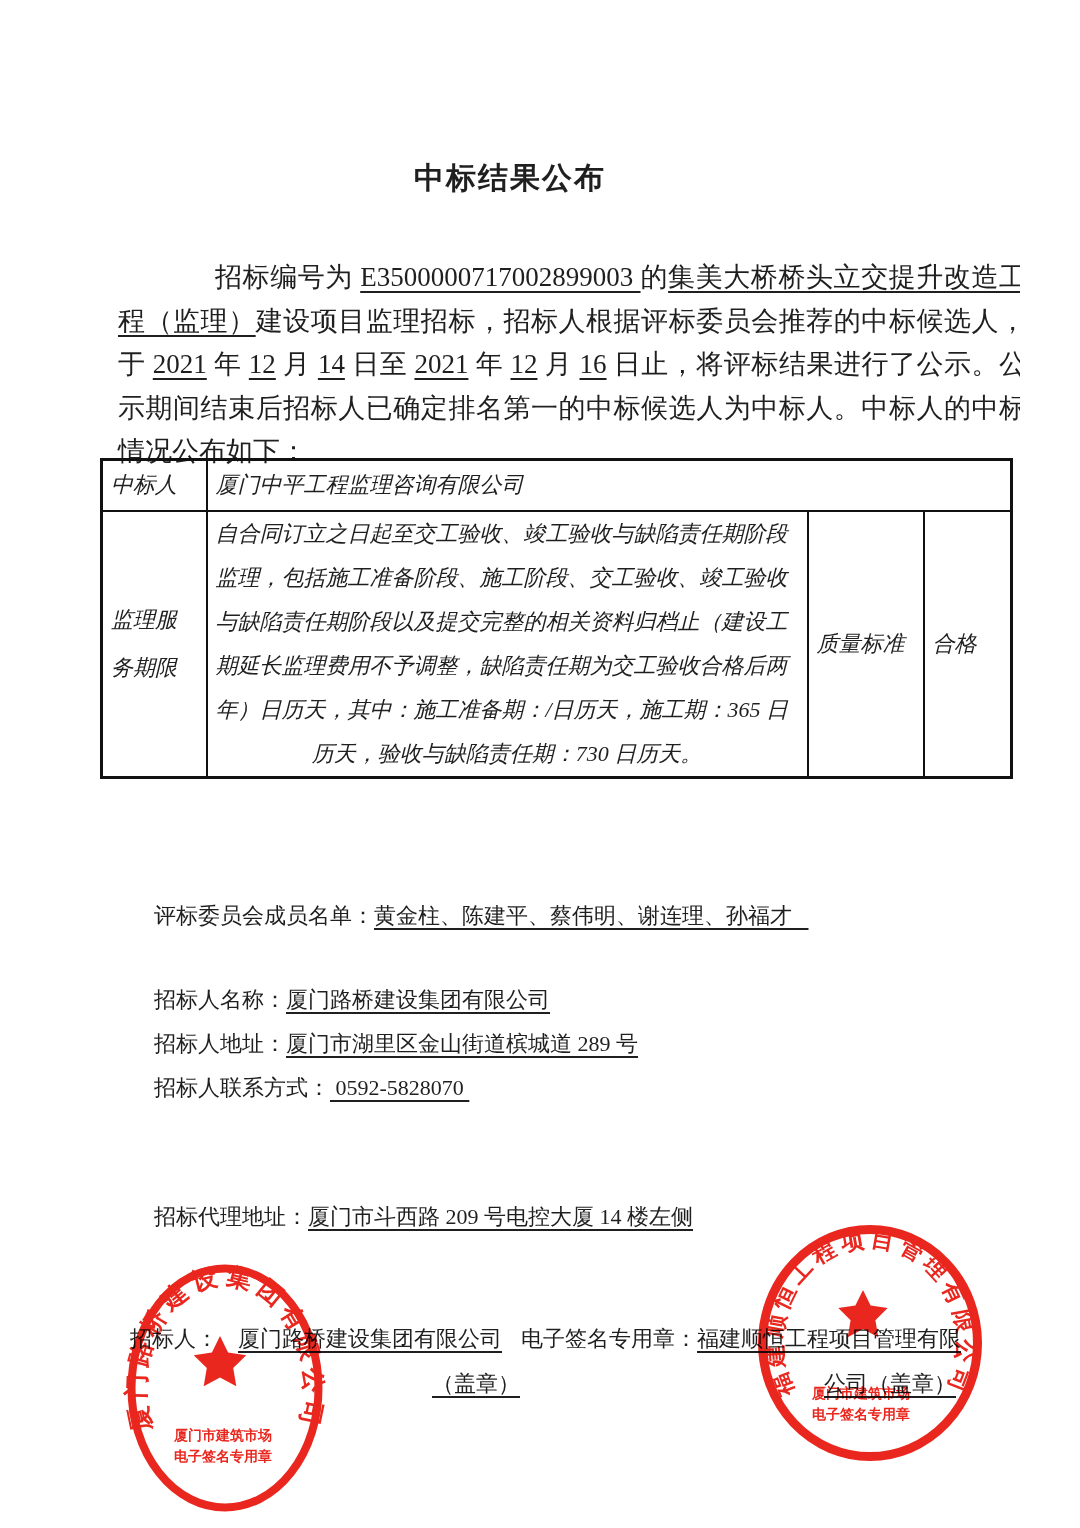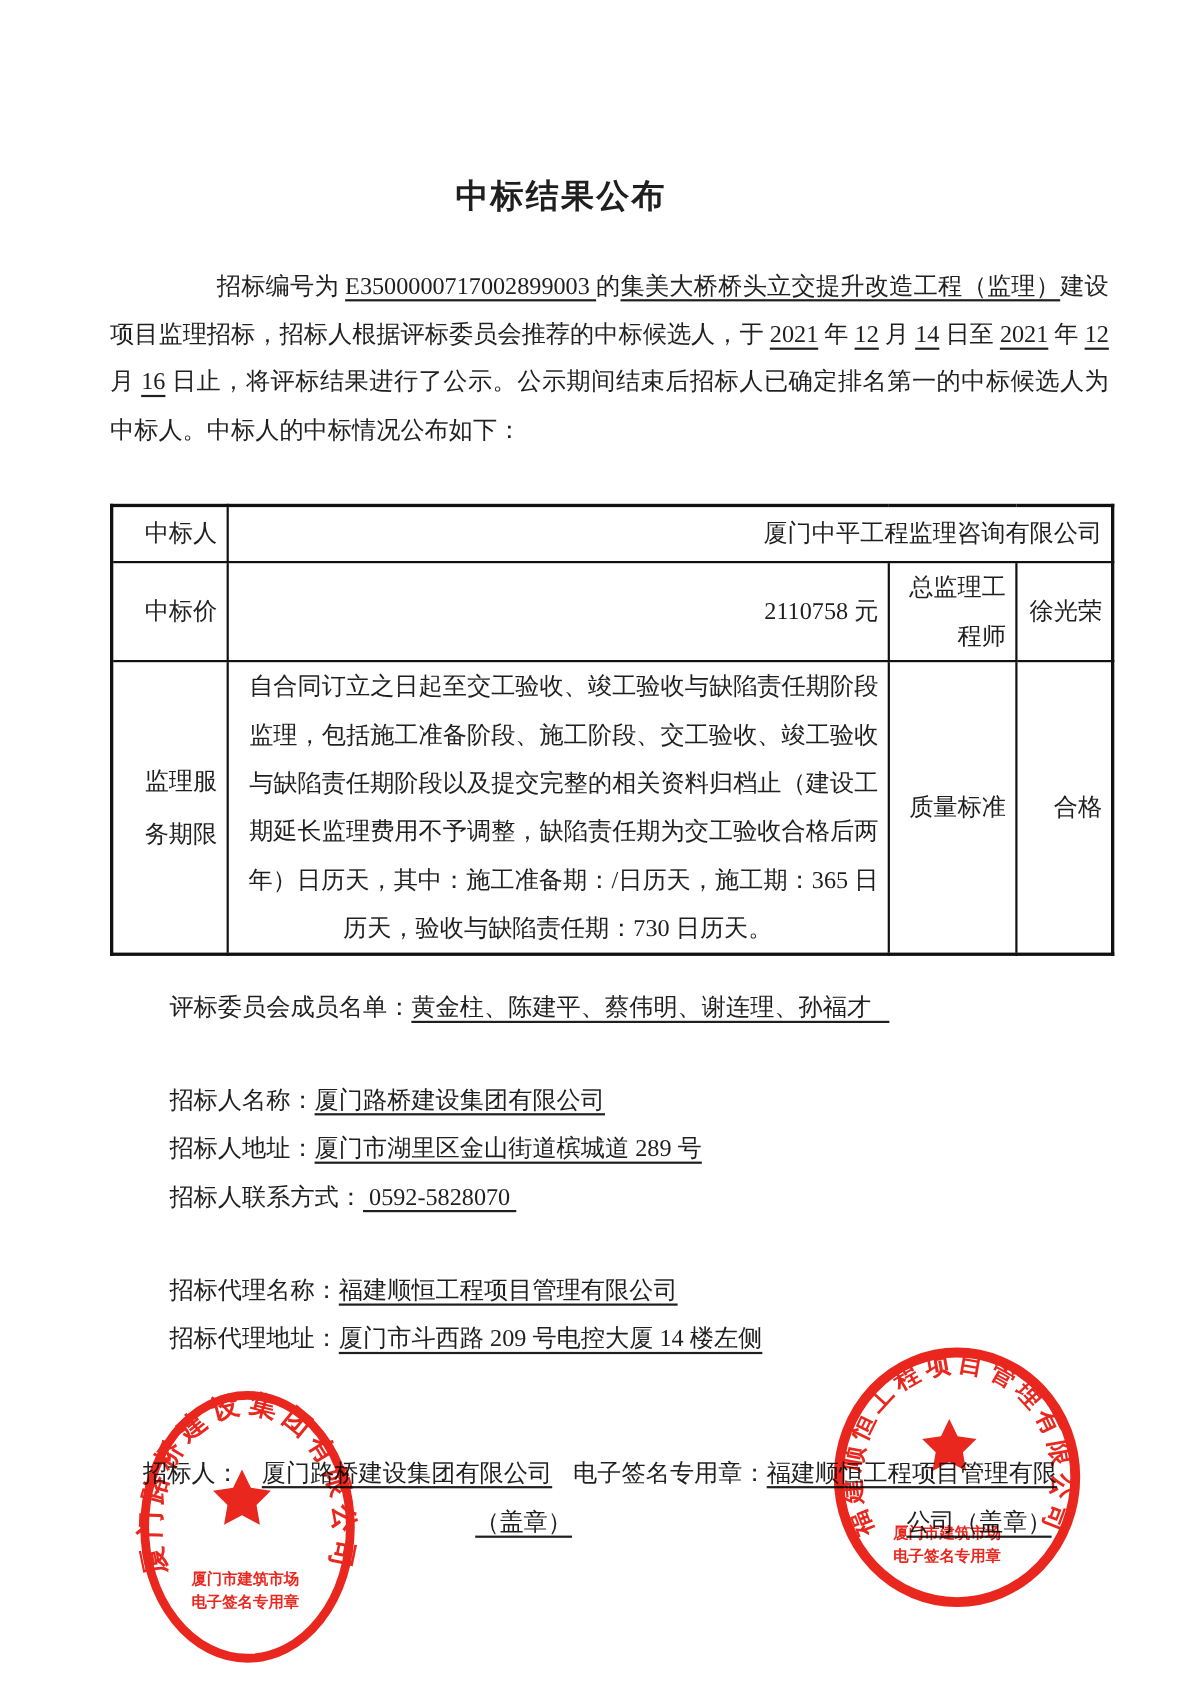--- a/index.html
+++ b/index.html
@@ -6,31 +6,31 @@
   .page {
     position:relative; width:1020px; height:1528px; background:#ffffff;
     font-family:"Liberation Serif","DejaVu Serif",serif; color:#1f1f1f;
     overflow:hidden;
   }
   .title {
     position:absolute; top:158px; left:0; width:100%; margin:0;
     text-align:center; font-size:30px; font-weight:bold; letter-spacing:2px;
   }
   .para {
-    position:absolute; top:238px; left:100px; width:908px; margin:0;
-    font-size:22px; line-height:43.5px; text-align:justify; text-indent:97px;
+    position:absolute; top:238px; left:100px; width:908px; margin:18px;
+    font-size:27px; line-height:43.5px; text-align:justify; text-indent:97px;
   }
   .u { text-decoration:underline; text-decoration-thickness:2px; text-underline-offset:5px; }
   table.result {
     position:absolute; top:458px; left:100px; width:910px;
     border-collapse:collapse; table-layout:fixed; font-size:22px;
   }
   table.result td {
-    border:2px solid #111; text-align:right; vertical-align:middle;
-    padding:0 8px; line-height:44px;
+    border:2px solid #111; text-align:left; vertical-align:middle;
+    padding:0 8px; line-height:44px;font-style:italic;
   }
   table.result { border:3px solid #111; }
   td.cell-long {
     text-align:justify; text-align-last:center; line-height:42px; padding:0 14px;
   }
   .info-line { position:absolute; margin:0; font-size:22px; white-space:nowrap; }
   .gap-sm { display:inline-block; width:20px; }
   .stamp { position:absolute; mix-blend-mode:multiply; opacity:0.94; pointer-events:none; }
   .stamp text { font-family:"Liberation Serif","DejaVu Serif",serif; font-weight:bold; }
 </style>
@@ -48,26 +48,20 @@
       <col style="width:105px">
         <col style="width:601px">
         <col style="width:116px">
         <col style="width:88px">
     </colgroup>
     <tbody>
         <tr style="height:51px">
       <td>中标人</td>
       <td colspan="3">厦门中平工程监理咨询有限公司</td>
     </tr>
-    <tr style="height:83px">
-      <td>中标价</td>
-      <td>2110758 元</td>
-      <td>总监理工程师</td>
-      <td>徐光荣</td>
-    </tr>
     <tr style="height:253px">
       <td style="line-height:48px">监理服务期限</td>
       <td class="cell-long">自合同订立之日起至交工验收、竣工验收与缺陷责任期阶段监理，包括施工准备阶段、施工阶段、交工验收、竣工验收与缺陷责任期阶段以及提交完整的相关资料归档止（建设工期延长监理费用不予调整，缺陷责任期为交工验收合格后两年）日历天，其中：施工准备期：/日历天，施工期：365 日历天，验收与缺陷责任期：730 日历天。</td>
       <td>质量标准</td>
       <td>合格</td>
     </tr>
   </tbody>
     </table>
 
   <p class="info-line" style="top:985px; left:154px;">
@@ -77,23 +71,20 @@
   <p class="info-line" style="top:901px; left:154px;">
     <span>评标委员会成员名单：</span><span class="u">黄金柱、陈建平、蔡伟明、谢连理、孙福才&nbsp;&nbsp;&nbsp;</span>
   </p>
   <p class="info-line" style="top:1029px; left:154px;text-align:right;">
     <span>招标人地址：</span><span class="u">厦门市湖里区金山街道槟城道 289 号</span>
   </p>
   <p class="info-line" style="top:1073px; left:154px;">
     <span>招标人联系方式：</span><span class="u">&nbsp;0592-5828070&nbsp;</span>
   </p>
 
-  <p class="info-line" style="top:1158px; left:154px;">
-    <span>招标代理名称：</span><span class="u">福建顺恒工程项目管理有限公司</span>
-  </p>
   <p class="info-line" style="top:1202px; left:154px;">
     <span>招标代理地址：</span><span class="u">厦门市斗西路 209 号电控大厦 14 楼左侧</span>
   </p>
 
   <p class="info-line" style="top:1324px; left:130px;">
     <span>招标人：</span><span class="gap-sm"></span><span class="u">厦门路桥建设集团有限公司</span>
   </p>
   <p class="info-line" style="top:1324px; left:521px;">
     <span>电子签名专用章：</span><span class="u">福建顺恒工程项目管理有限</span>
   </p>

